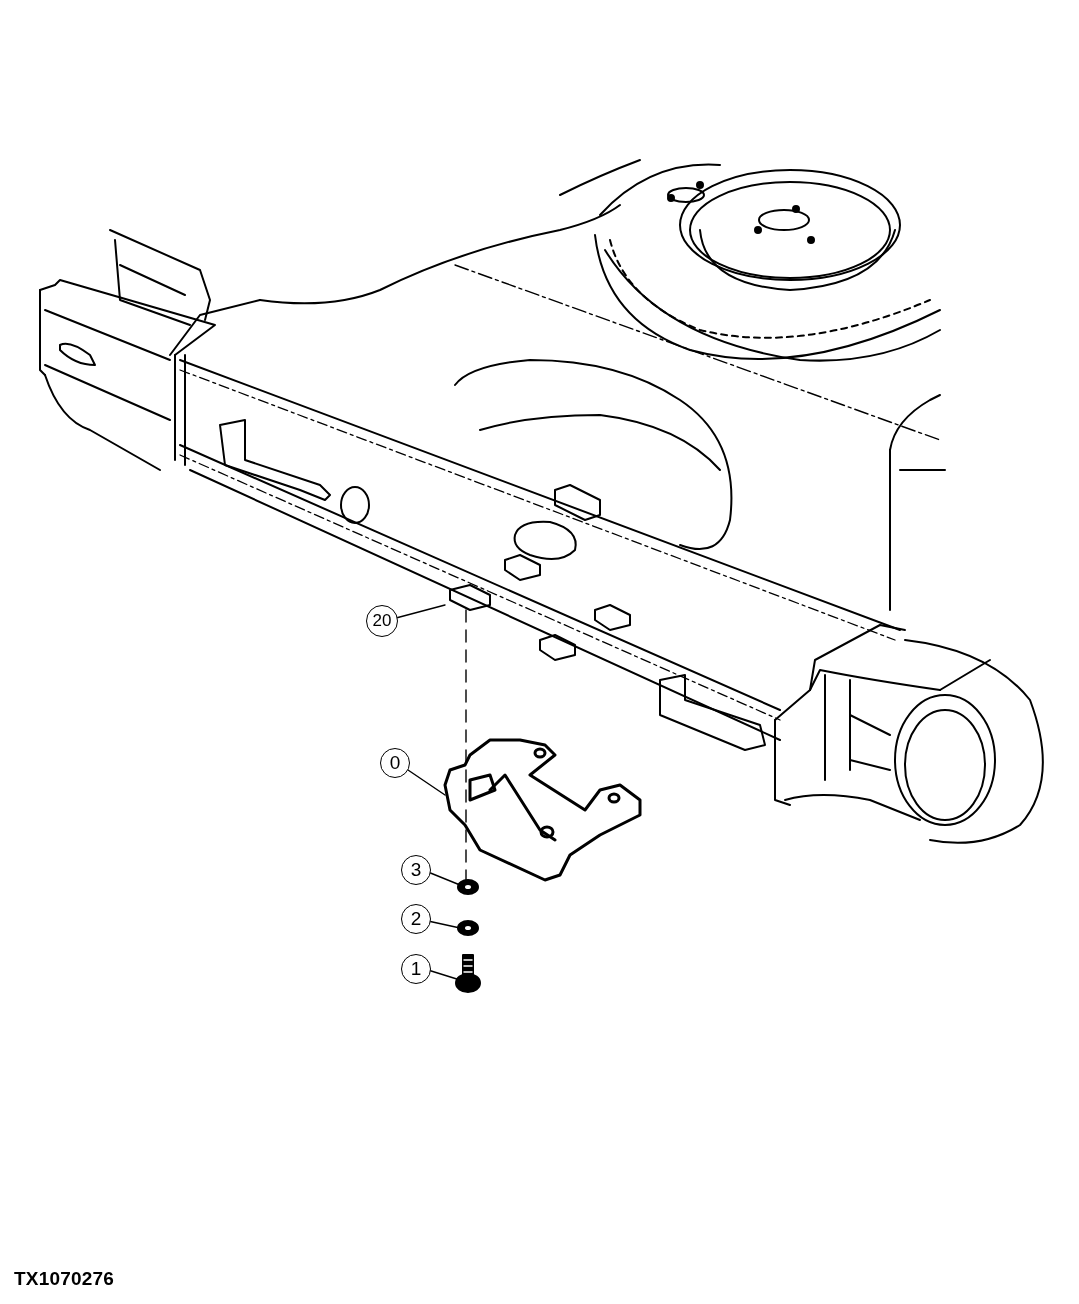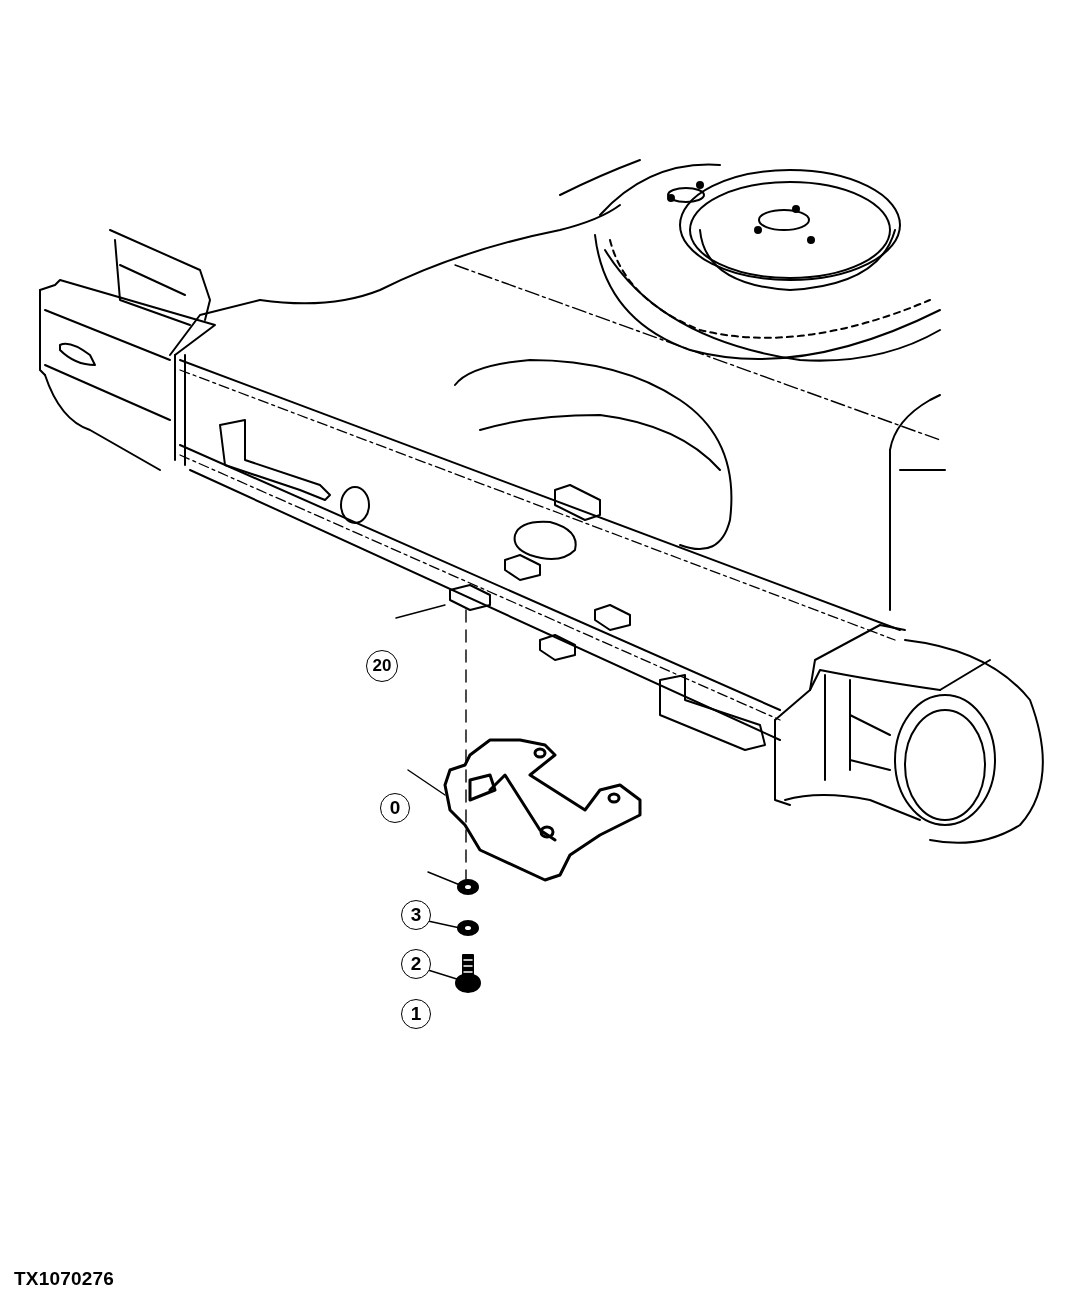--- a/index.html
+++ b/index.html
@@ -1,21 +1,21 @@
 <!DOCTYPE html>
 <html><head>
 <meta charset="utf-8">
 <style>
   html, body { margin: 0; padding: 0; background: #ffffff; }
   body { width: 1079px; height: 1304px; position: relative; overflow: hidden;
          font-family: "Liberation Sans", sans-serif; color: #000; }
   #drawing { position: absolute; left: 0; top: 0; width: 1079px; height: 1304px; }
   .callout { position: absolute; width: 30px; height: 30px; border: 1.6px solid #000;
              border-radius: 50%; background: #fff; display: flex; align-items: center;
-             justify-content: center; font-weight: bold; font-size: 19px; box-sizing: border-box; margin-top: 45px; }
+             justify-content: center; font-weight: normal; font-size: 19px; box-sizing: border-box; }
   .figure-id { position: absolute; left: 14px; top: 1268px; font-weight: bold; font-size: 19px; letter-spacing: 0.2px; }
 </style>
 </head>
 <body>
 
 <svg id="drawing" viewBox="0 0 1079 1304" xmlns="http://www.w3.org/2000/svg" fill="none" stroke="#000" stroke-width="2" stroke-linejoin="round" stroke-linecap="round">
 
   <g>
     <path d="M600 215 Q650 160 720 165"></path>
     <path d="M595 235 Q605 320 690 350 Q800 380 940 310"></path>

